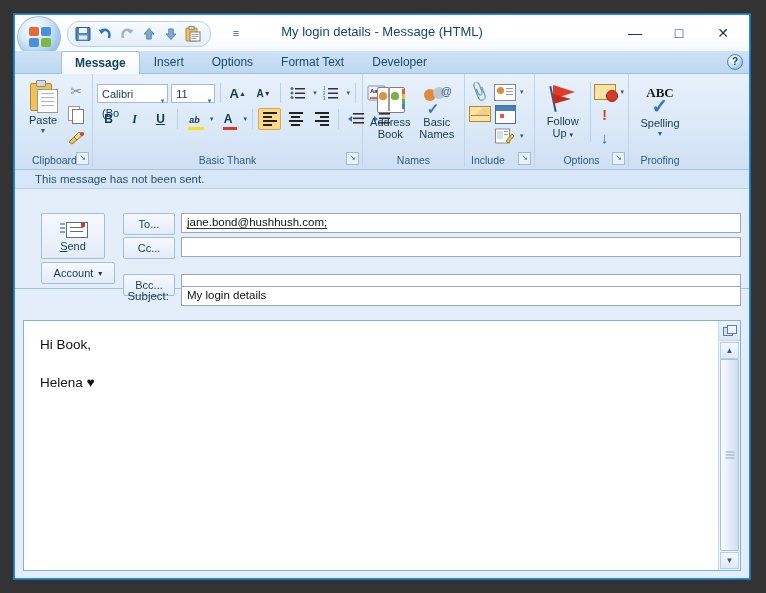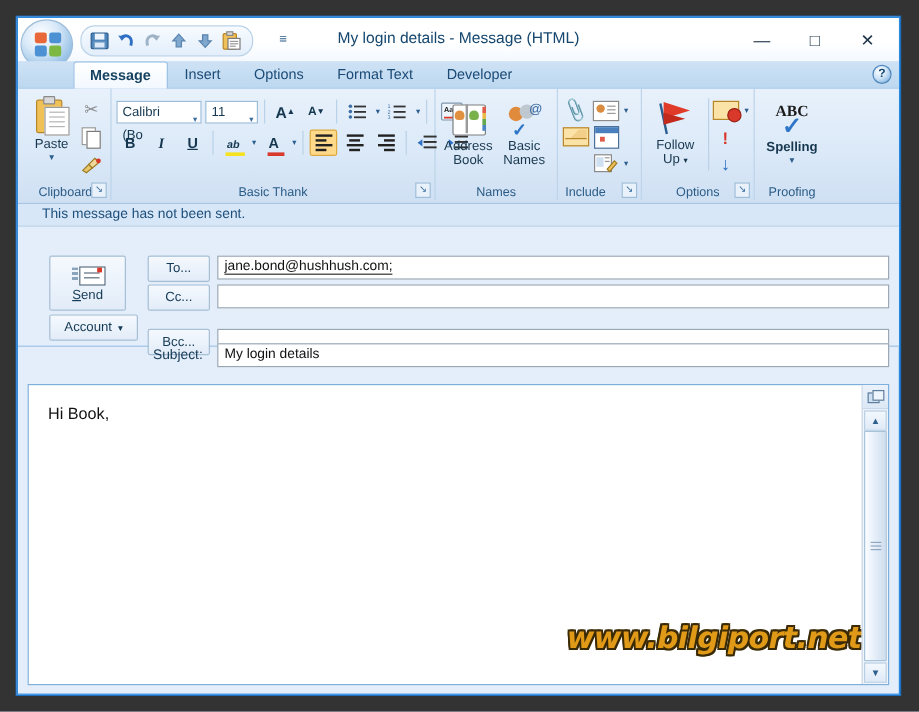--- a/index.html
+++ b/index.html
@@ -654,21 +654,21 @@
       </div>
       <div class="group-label">Options</div>
       <div class="dlg">↘</div>
     </div>
 
     <div class="group" style="width:62px;border-right:none;">
       <div class="group-body" style="padding-top:5px;">
         <div class="bigbtn" style="width:54px">
           <span class="abc">ABC</span>
           <span class="bigcheck">✓</span>
-          <span class="lbl" style="margin-top:4px;font-weight:bold;">Spelling</span>
+          <span class="lbl" style="margin-top:4px;">Spelling</span>
           <span class="caret">▾</span>
         </div>
       </div>
       <div class="group-label">Proofing</div>
     </div>
   </div>
 
   <div class="infobar">This message has not been sent.</div>
 
   <div class="hdrpane">
@@ -705,23 +705,23 @@
     <div class="subjlbl r4">Subject:</div>
     <div class="fieldinput r4">
       <span>My login details</span>
     </div>
   </div>
 
   <div class="bodyarea">
 
     <div class="bodytext">
       <p>Hi Book,</p>
-    </div>
-
-    <div class="watermark">www.bilgiport.net</div>
+      <p>Helena ♥</p>
+    </div>
+
 
     <div class="vscroll">
       <div class="sb-top-ico">
         <span class="sb-split"></span>
       </div>
       <div class="sb-arrow">▲</div>
       <div class="sb-track">
         <div class="sb-thumb">
           <span class="sb-grip">
               <i></i>

